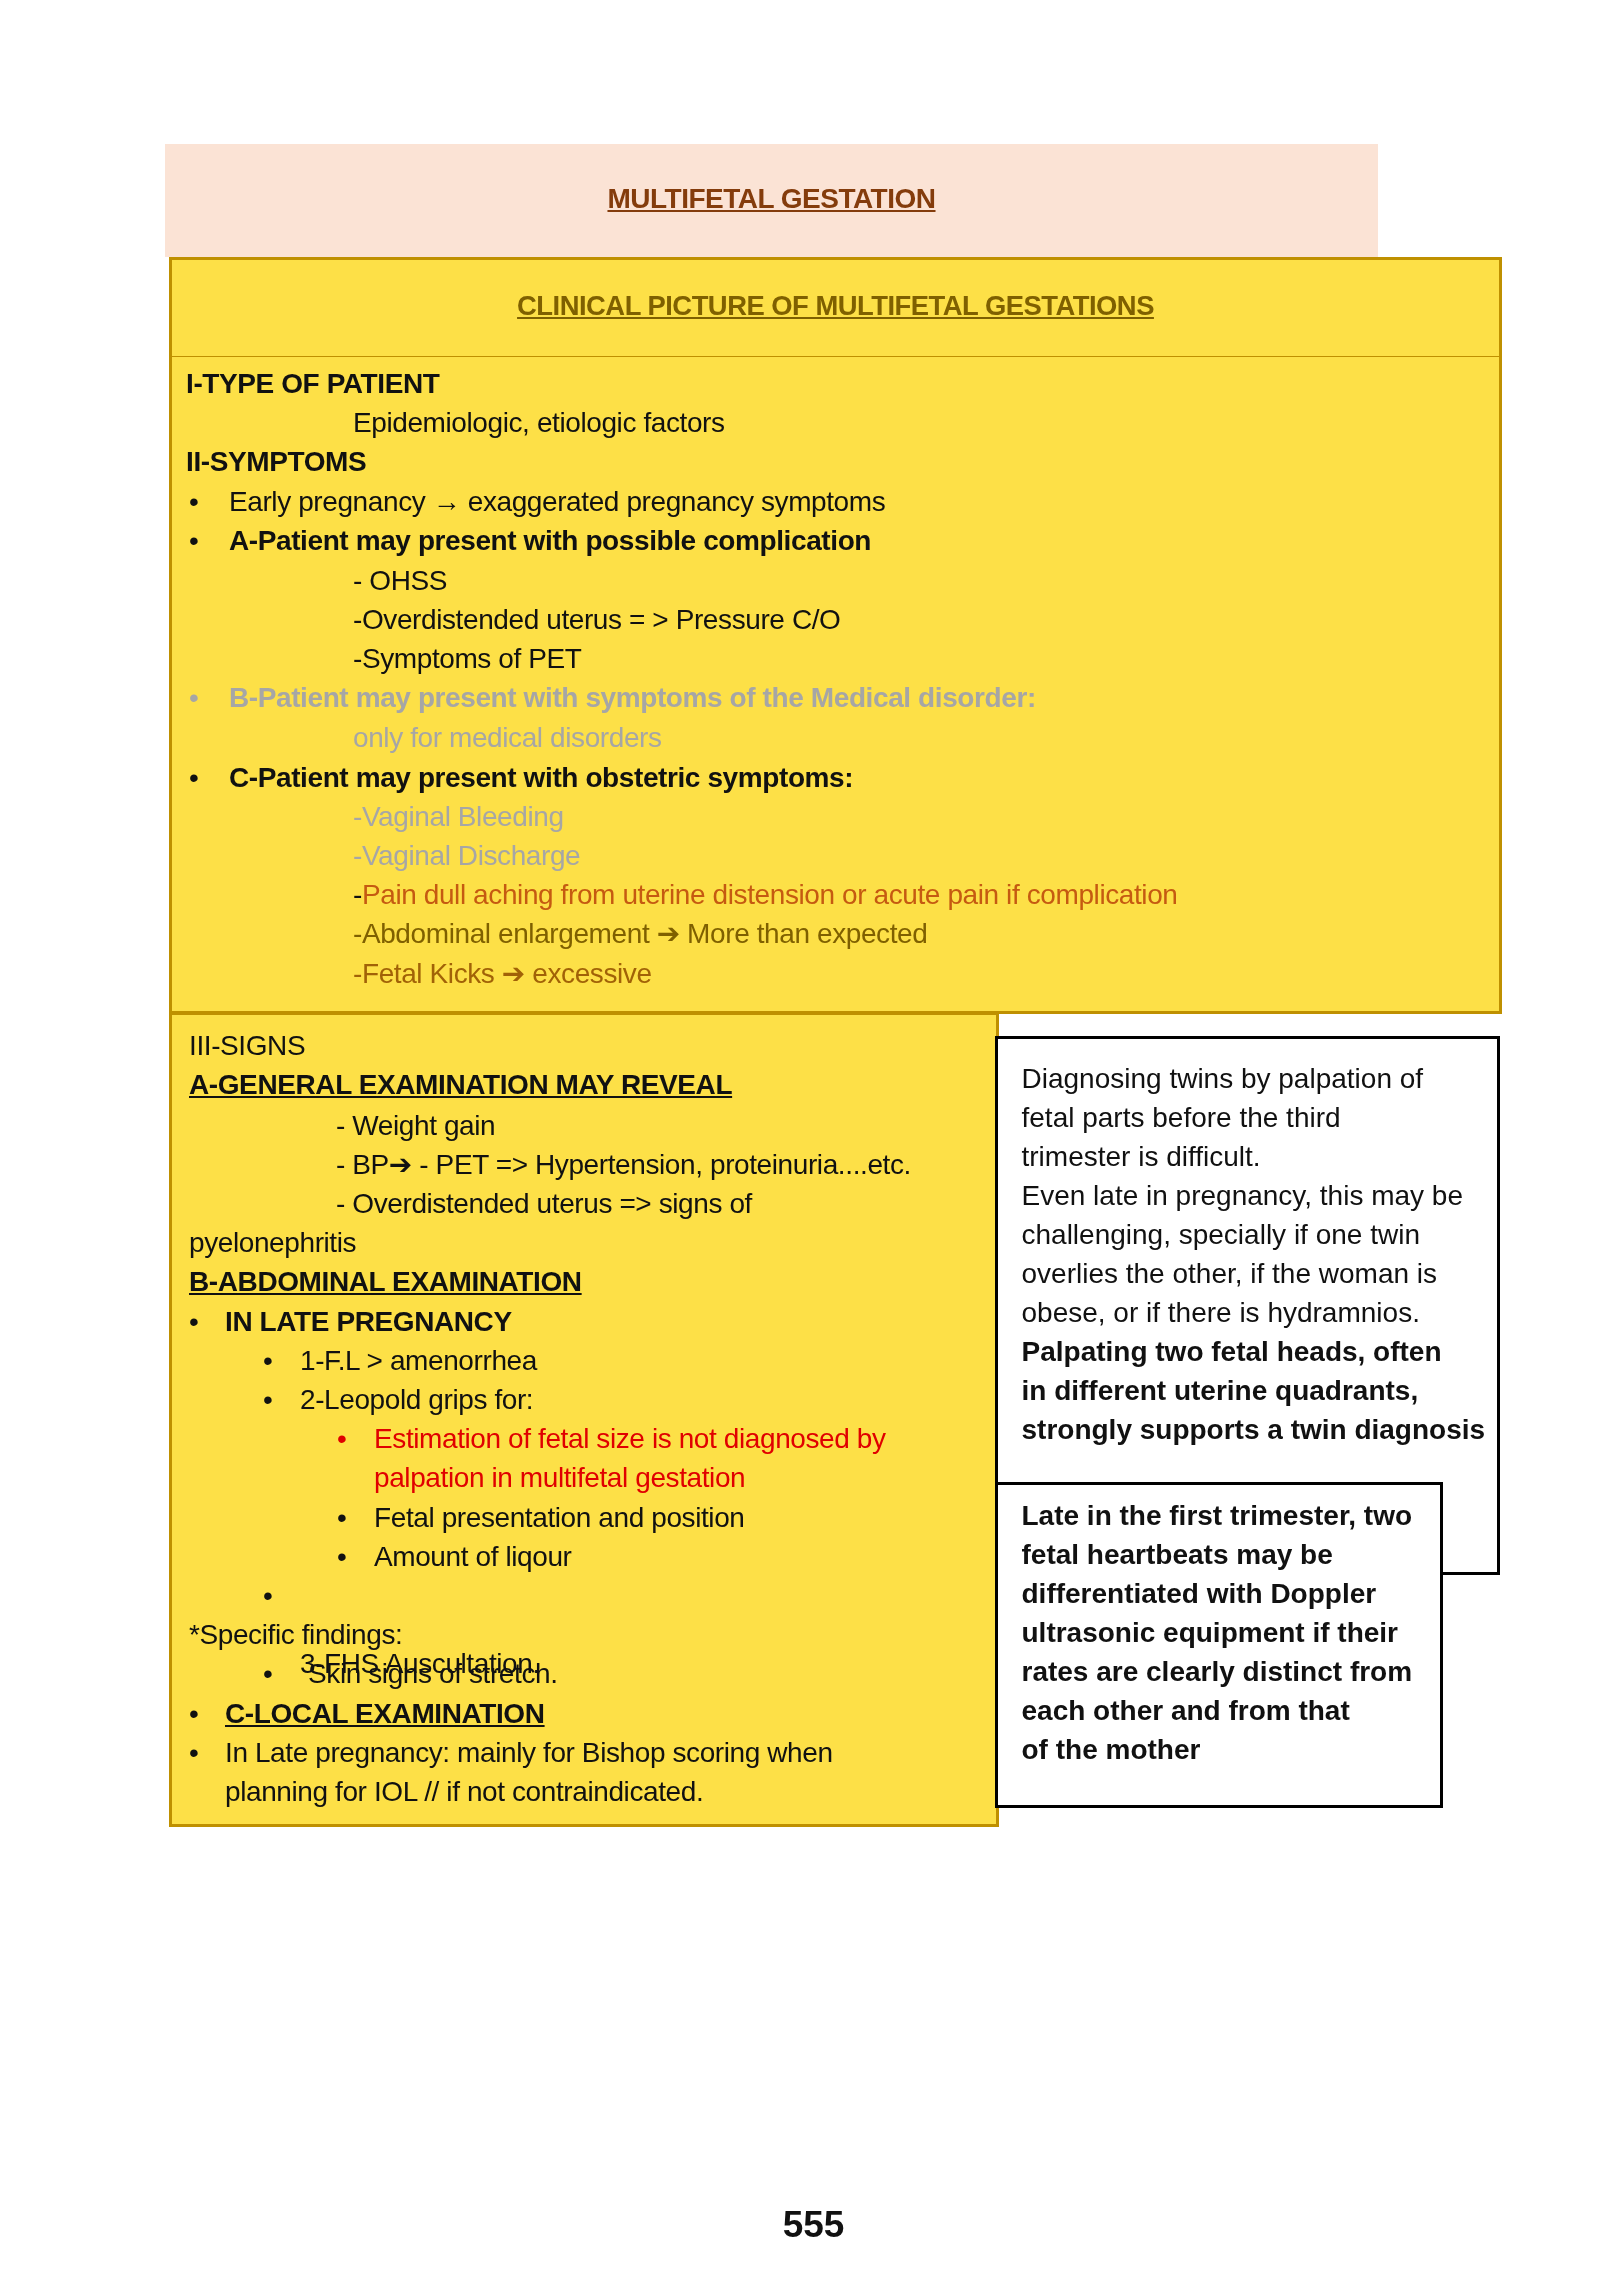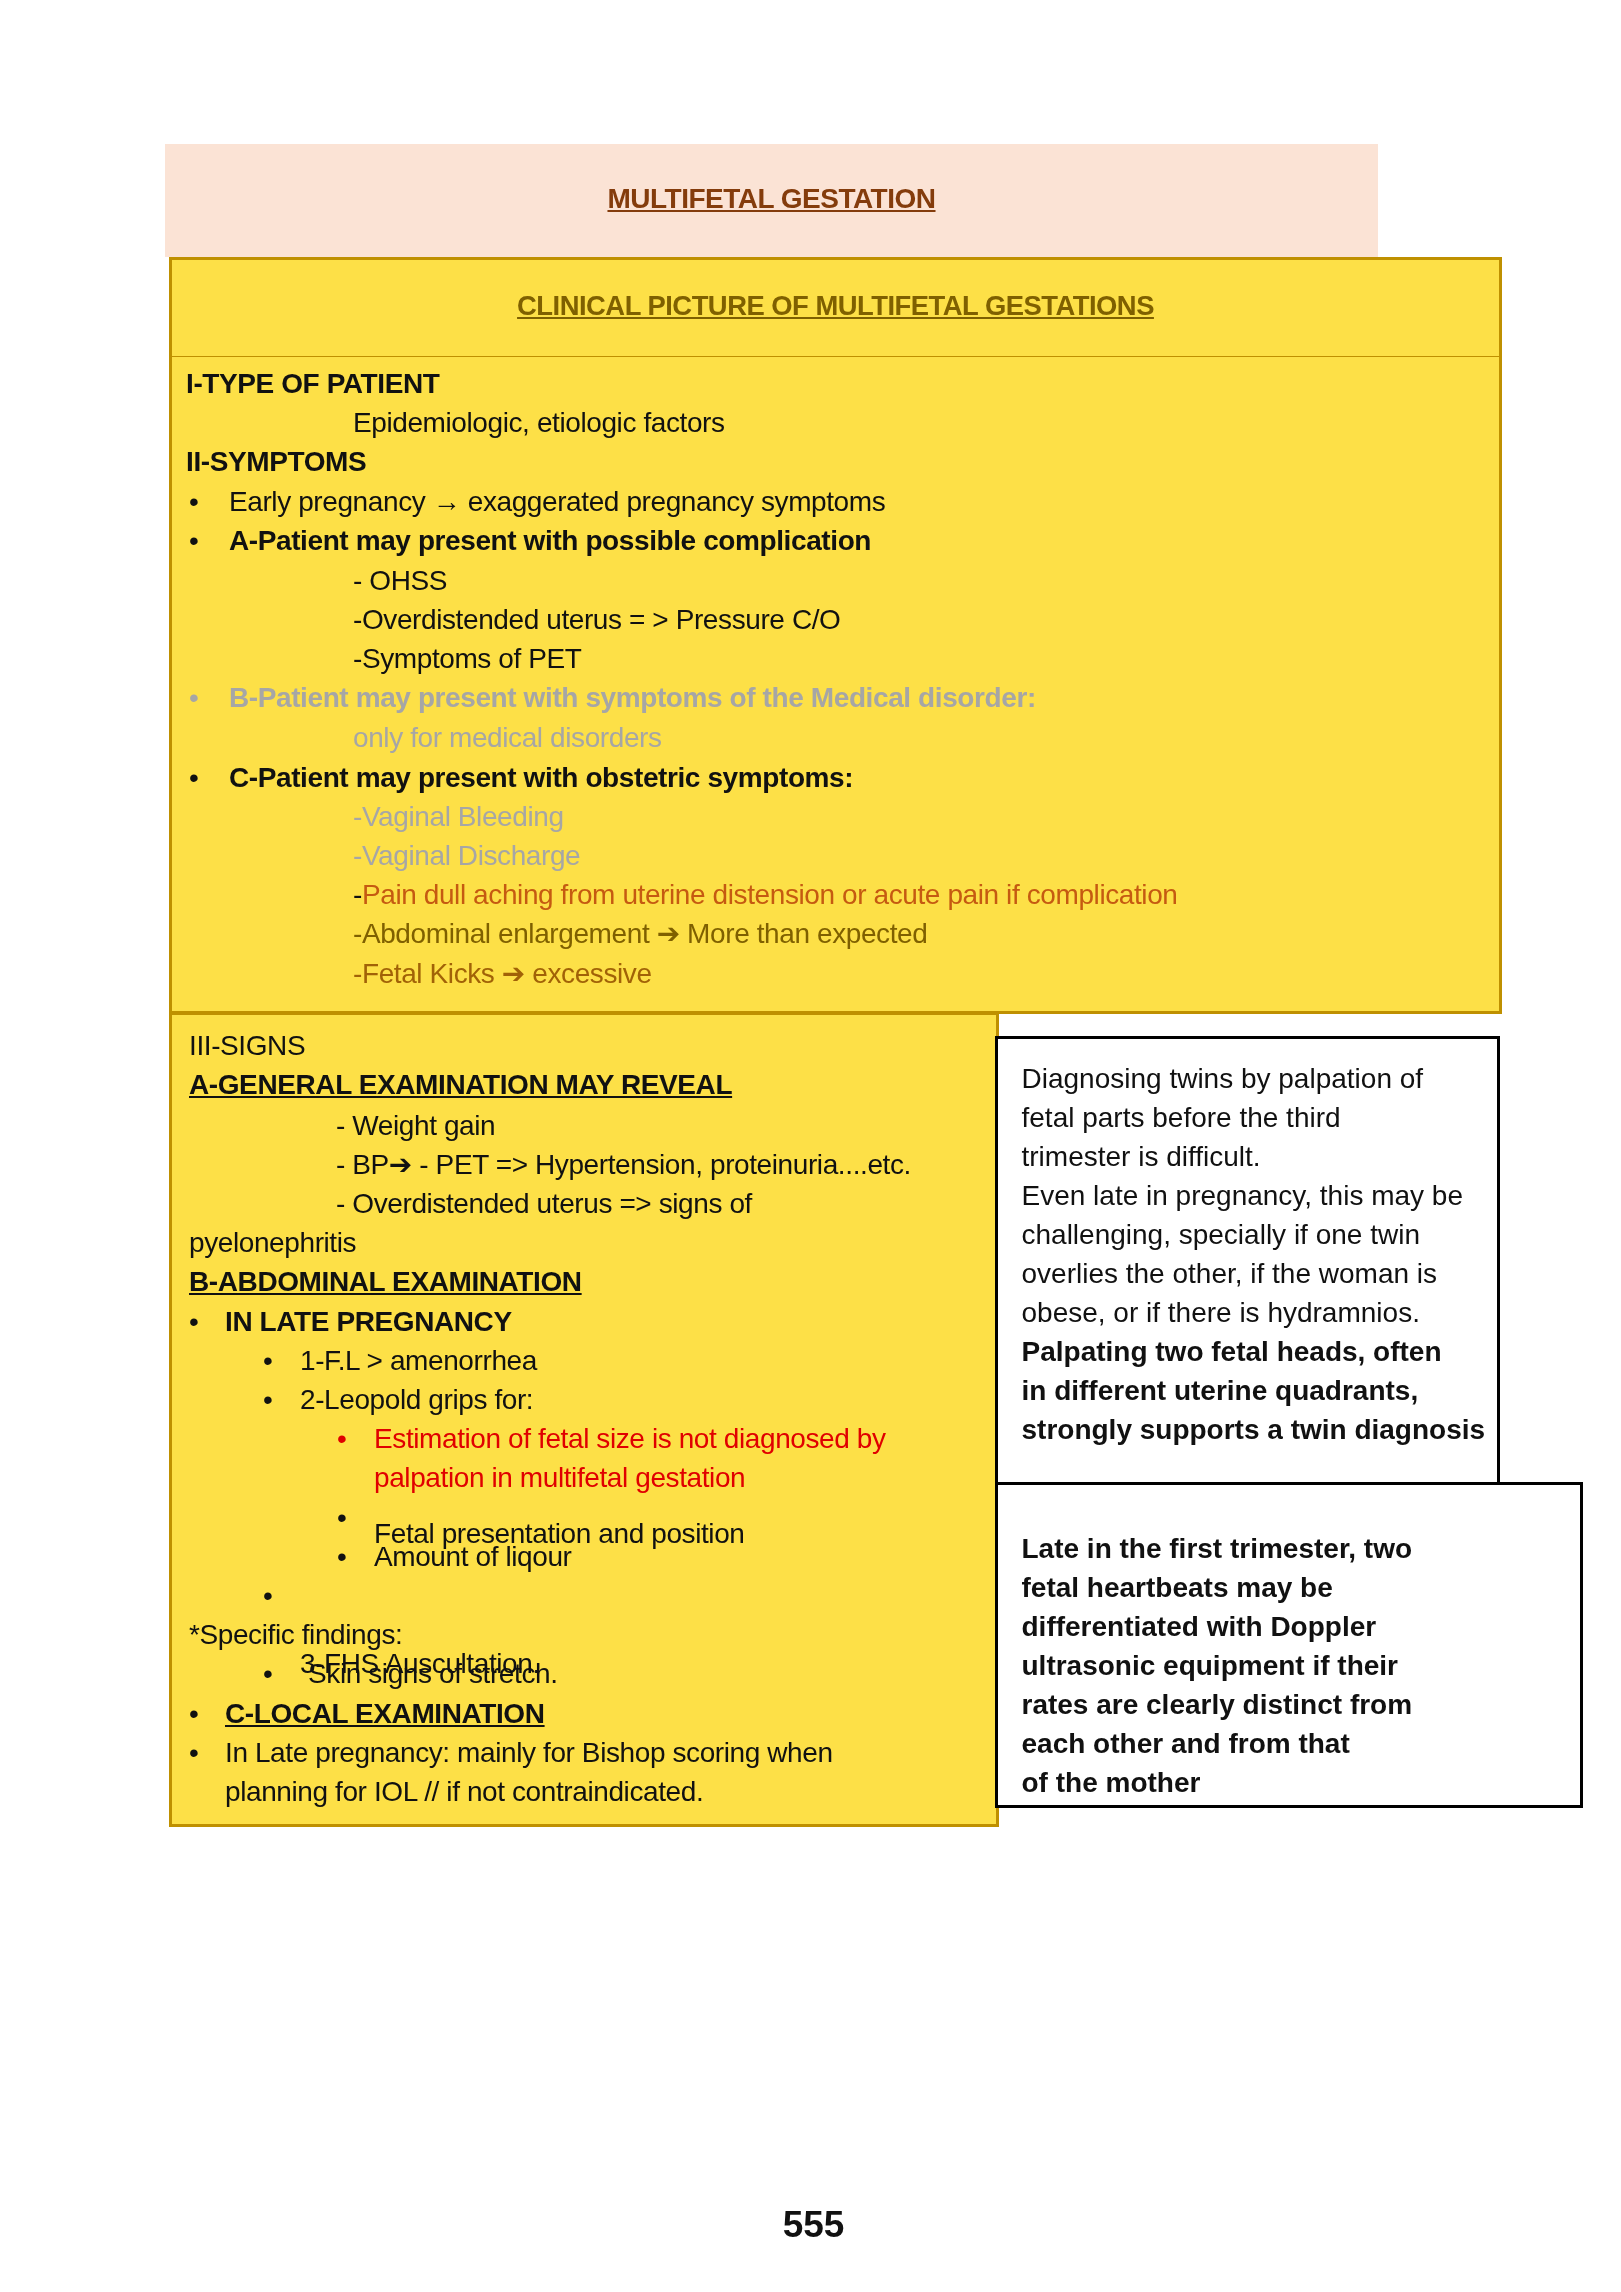--- a/index.html
+++ b/index.html
@@ -13,21 +13,21 @@
   .gold { border: 3.9px solid #bf9000; background: #fde047; }
   .box-title { left: 169px; top: 257px; width: 1333px; height: 102px; }
   .box-title-text { position: absolute; left: 0; right: 0; top: 30px; text-align: center;
                     font-size: 27.4px; font-weight: bold; color: #7f6000; text-decoration: underline;
                     letter-spacing: -0.5px; }
   .box-sym { left: 169px; top: 357px; width: 1333px; height: 657px; border-top: none; }
   .box-signs { left: 169px; top: 1011px; width: 830px; height: 816px; border-top: none; }
   .box-signs-top { left: 169px; top: 1011px; width: 830px; height: 3.9px; background: #bf9000; }
   .note { border: 3.9px solid #000; background: #fff; padding: 19.6px 0 0 23.5px; font-size: 28px; line-height: 39px; }
   .note1 { left: 995px; top: 1036px; width: 505px; height: 539px; }
-  .note2 { left: 995px; top: 1482px; width: 588px; height: 326px; padding-top: 44px; font-weight: bold; }
+  .note2 { left: 995px; top: 1482px; width: 448px; height: 326px; padding-top: 11px; font-weight: bold; }
   .line { position: absolute; white-space: nowrap; font-size: 28px; line-height: 39px; letter-spacing: -0.4px; }
   .b { font-weight: bold; }
   .u { text-decoration: underline; }
   .gray { color: #a6a6a6; }
   .orange { color: #c55a11; }
   .olive { color: #7f6000; }
   .blue { color: #a16207; }
   .red { color: #e00000; }
   .pagenum { left: 0; width: 1627px; top: 2204px; text-align: center; font-size: 37px; font-weight: bold; color: #111; }
 </style>
@@ -102,21 +102,21 @@
 
 <div class="line" style="left:263px; top:1341px;">•</div>
 <div class="line" style="left:300px; top:1341px;">1-F.L &gt; amenorrhea</div>
 <div class="line" style="left:263px; top:1380px;">•</div>
 <div class="line" style="left:300px; top:1380px;">2-Leopold grips for:</div>
 
 <div class="line red" style="left:337px; top:1419px;">•</div>
 <div class="line red" style="left:374px; top:1419px;">Estimation of fetal size is not diagnosed by</div>
 <div class="line red" style="left:374px; top:1458px;">palpation in multifetal gestation</div>
 <div class="line" style="left:337px; top:1498px;">•</div>
-<div class="line" style="left:374px; top:1498px;margin-top:16px;">Fetal presentation and position</div>
+<div class="line" style="left:374px; top:1498px;">Fetal presentation and position</div>
 <div class="line" style="left:337px; top:1537px;">•</div>
 <div class="line" style="left:374px; top:1537px;">Amount of liqour</div>
 
 <div class="line" style="left:263px; top:1576px;">•</div>
 <div class="line" style="left:300px; top:1644px;">3-FHS Auscultation.</div>
 <div class="line" style="left:189px; top:1615px;">*Specific findings:</div>
 <div class="line" style="left:263px; top:1654px;">•</div>
 <div class="line" style="left:300px; top:1654px;margin-left:8px;">Skin signs of stretch.</div>
 
 <div class="line" style="left:189px; top:1694px;">•</div>

